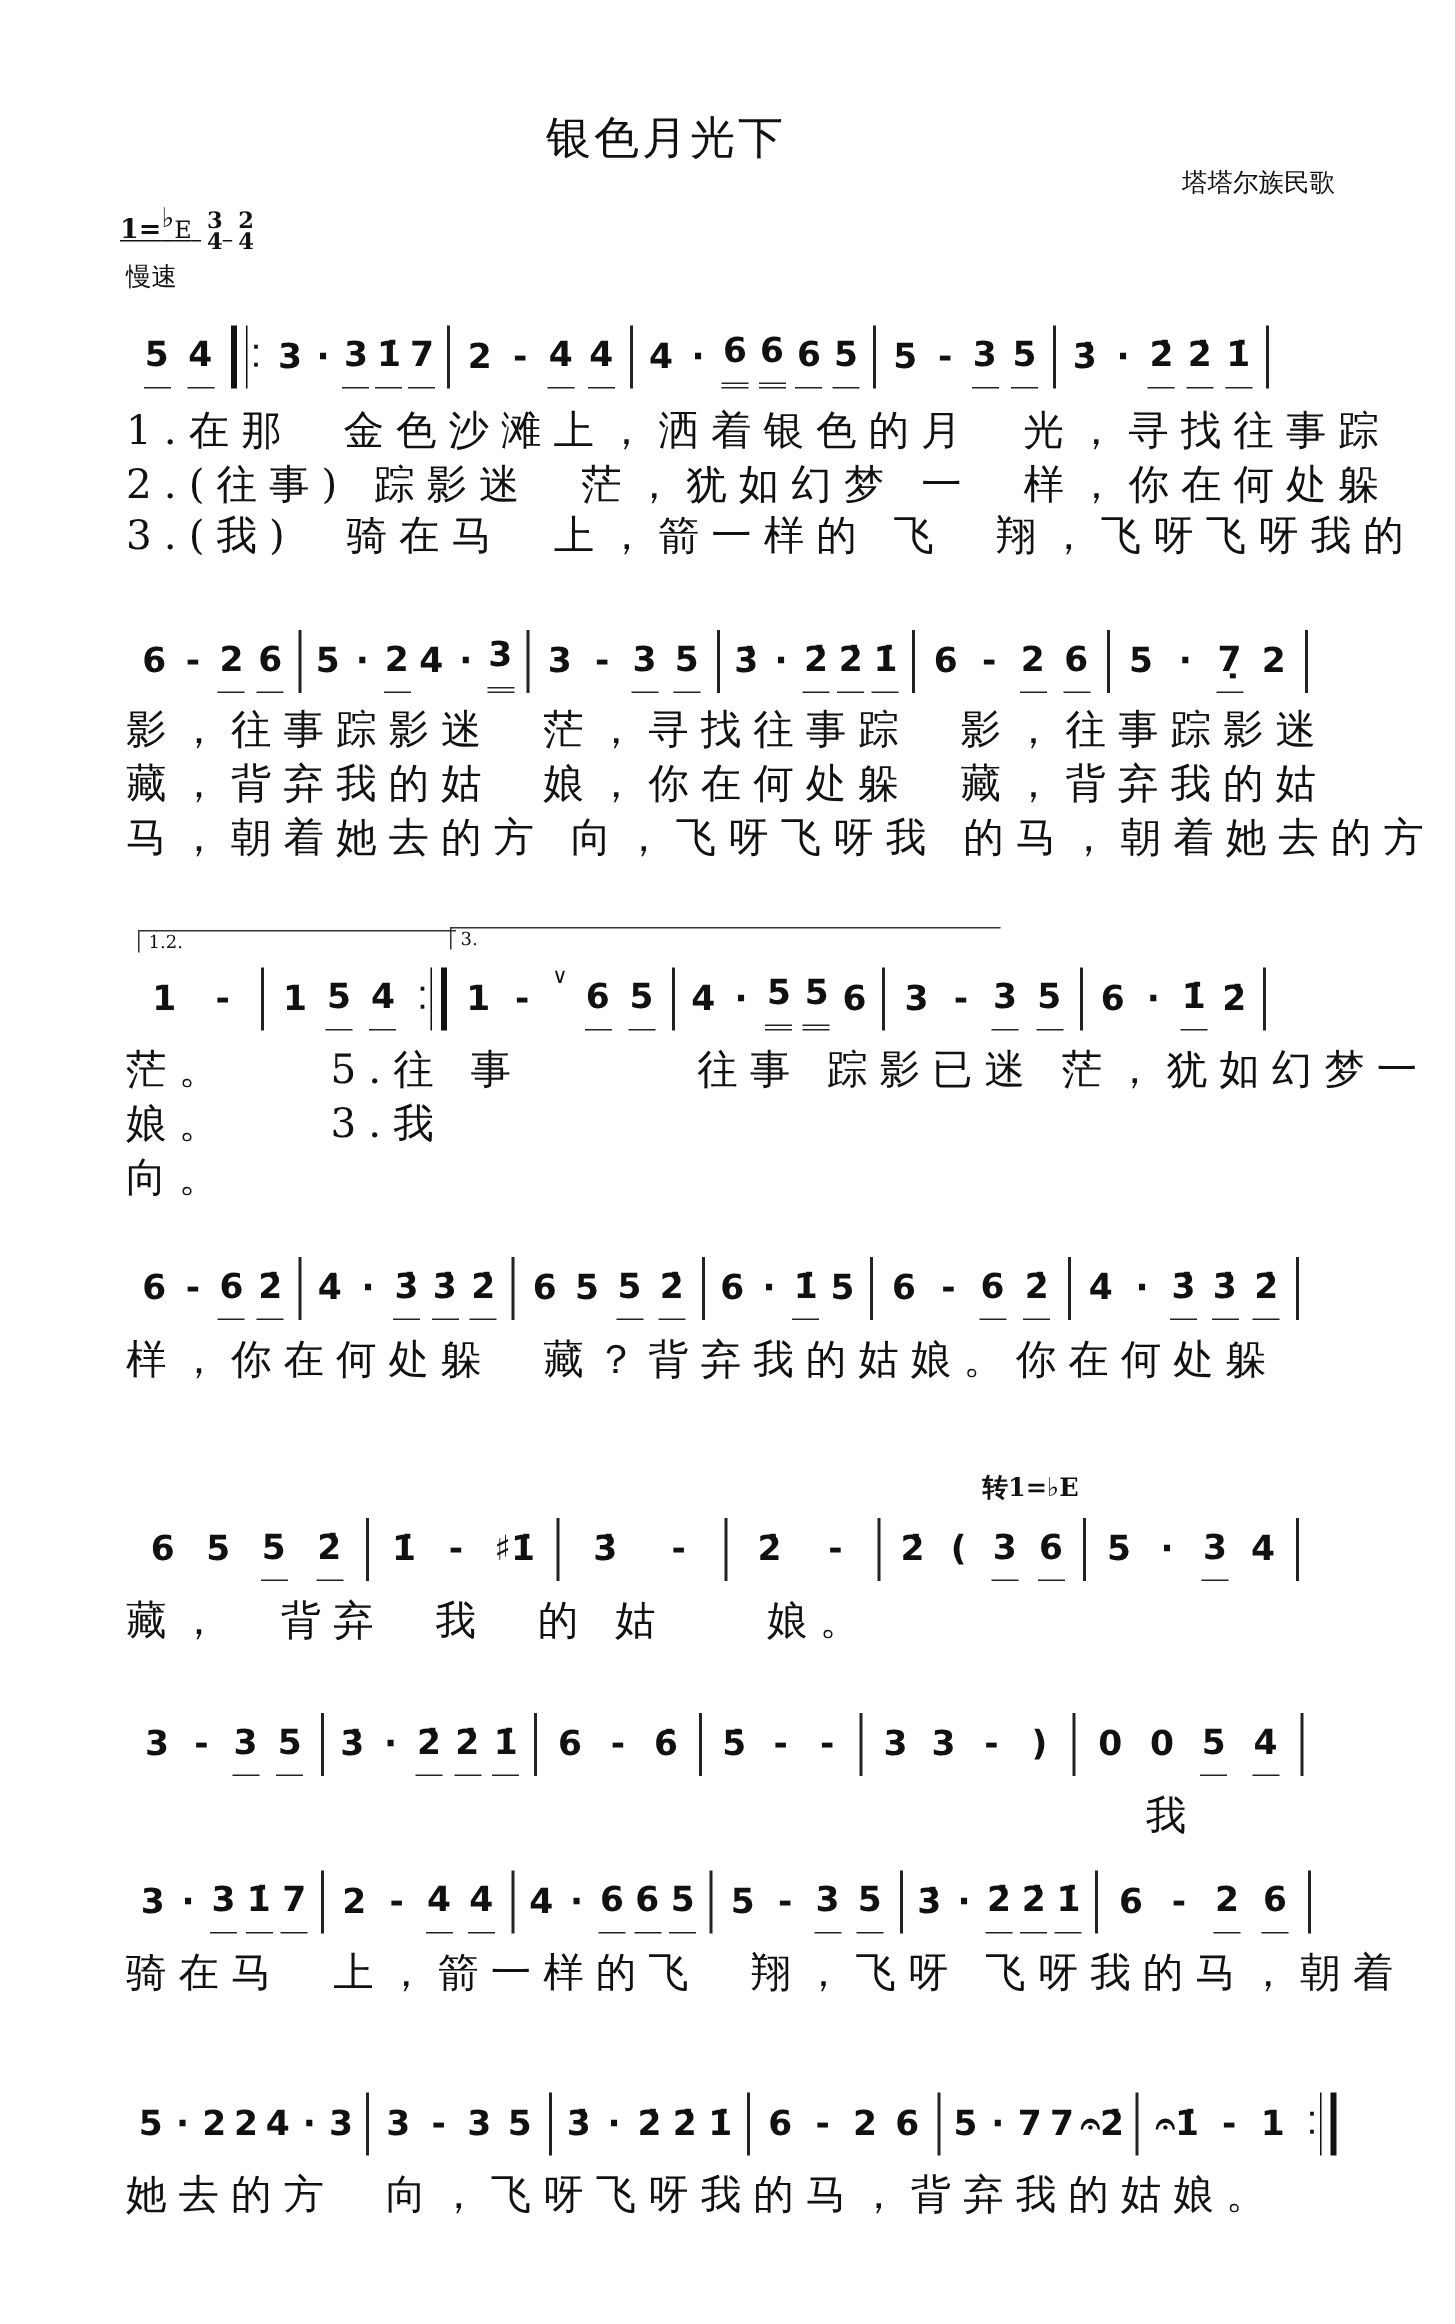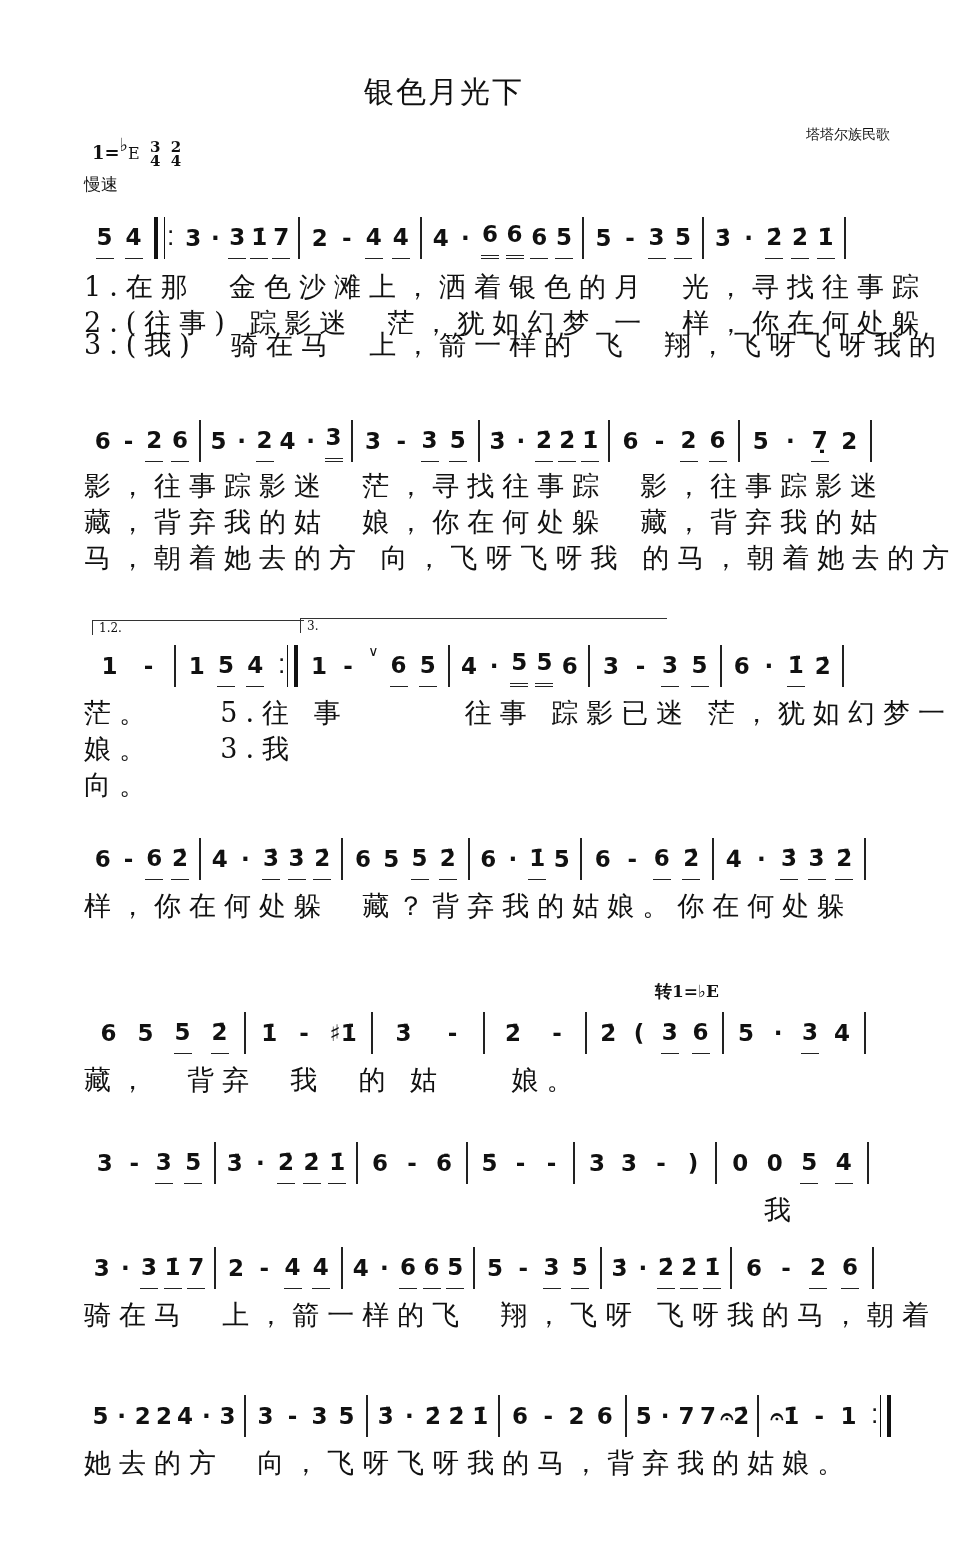--- a/index.html
+++ b/index.html
@@ -1,22 +1,22 @@
 <!DOCTYPE html>
 <html><head>
 <meta charset="utf-8">
 <style>
   html, body { margin: 0; padding: 0; background: #ffffff; }
   body { width: 970px; height: 1549px; position: relative; overflow: hidden;
          font-family: "DejaVu Sans", sans-serif; color: #111; }
   .title { position: absolute; left: 0; width: 888px; top: 72px; text-align: center;
            font-size: 30px; letter-spacing: 2px; }
-  .source { position: absolute; right: 80px; top: 126px; font-size: 14px; }
-  .key { position: absolute; left: 92px; top: 140px; font-family: "DejaVu Serif", serif;
-         font-size: 18px; font-weight: bold; }
+  .source { position: absolute; right: 80px; top: 110px; font-size: 17px; }
+  .key { position: absolute; left: 80px; top: 140px; font-family: "DejaVu Serif", serif;
+         font-size: 18px; font-weight: bold; text-decoration: underline; }
   .key .flat { font-weight: normal; position: relative; top: -8px; font-size: 18px; }
   .key .e { font-weight: normal; font-size: 16px; }
   .frac { display: inline-block; vertical-align: middle; text-align: center; line-height: 14px;
           font-size: 15px; margin-left: 4px; }
   .frac span { display: block; }
   .tempo { position: absolute; left: 84px; top: 173px; font-size: 17px; }
 
   .system { position: absolute; left: 0; width: 970px; }
   .notes { position: absolute; left: 84px; right: 78px; height: 44px; display: flex;
            align-items: flex-end; }
@@ -90,21 +90,21 @@
         <span class="n">3̇</span>
         <span class="n">·</span>
         <span class="n u">2̇</span>
         <span class="n u">2̇</span>
         <span class="n u">1̇</span>
       </div>
     <div class="bar"></div>
   </div>
   <div class="lyric-line" style="top:54px">1.在那  金色沙滩上，洒着银色的月  光，寻找往事踪</div>
   <div class="lyric-line" style="top:90px">2.(往事) 踪影迷  茫，犹如幻梦 一  样，你在何处躲</div>
-  <div class="lyric-line" style="top:112px">3.(我)  骑在马  上，箭一样的 飞  翔，飞呀飞呀我的</div>
+  <div class="lyric-line" style="top:124px">3.(我)  骑在马  上，箭一样的 飞  翔，飞呀飞呀我的</div>
 </div>
 
 <div class="system" style="top:418px;">
   <div class="notes" style="top:0;">
     <div class="measure" style="width:115px">
         <span class="n">6</span>
         <span class="n">-</span>
         <span class="n u">2</span>
         <span class="n u">6</span>
       </div>

